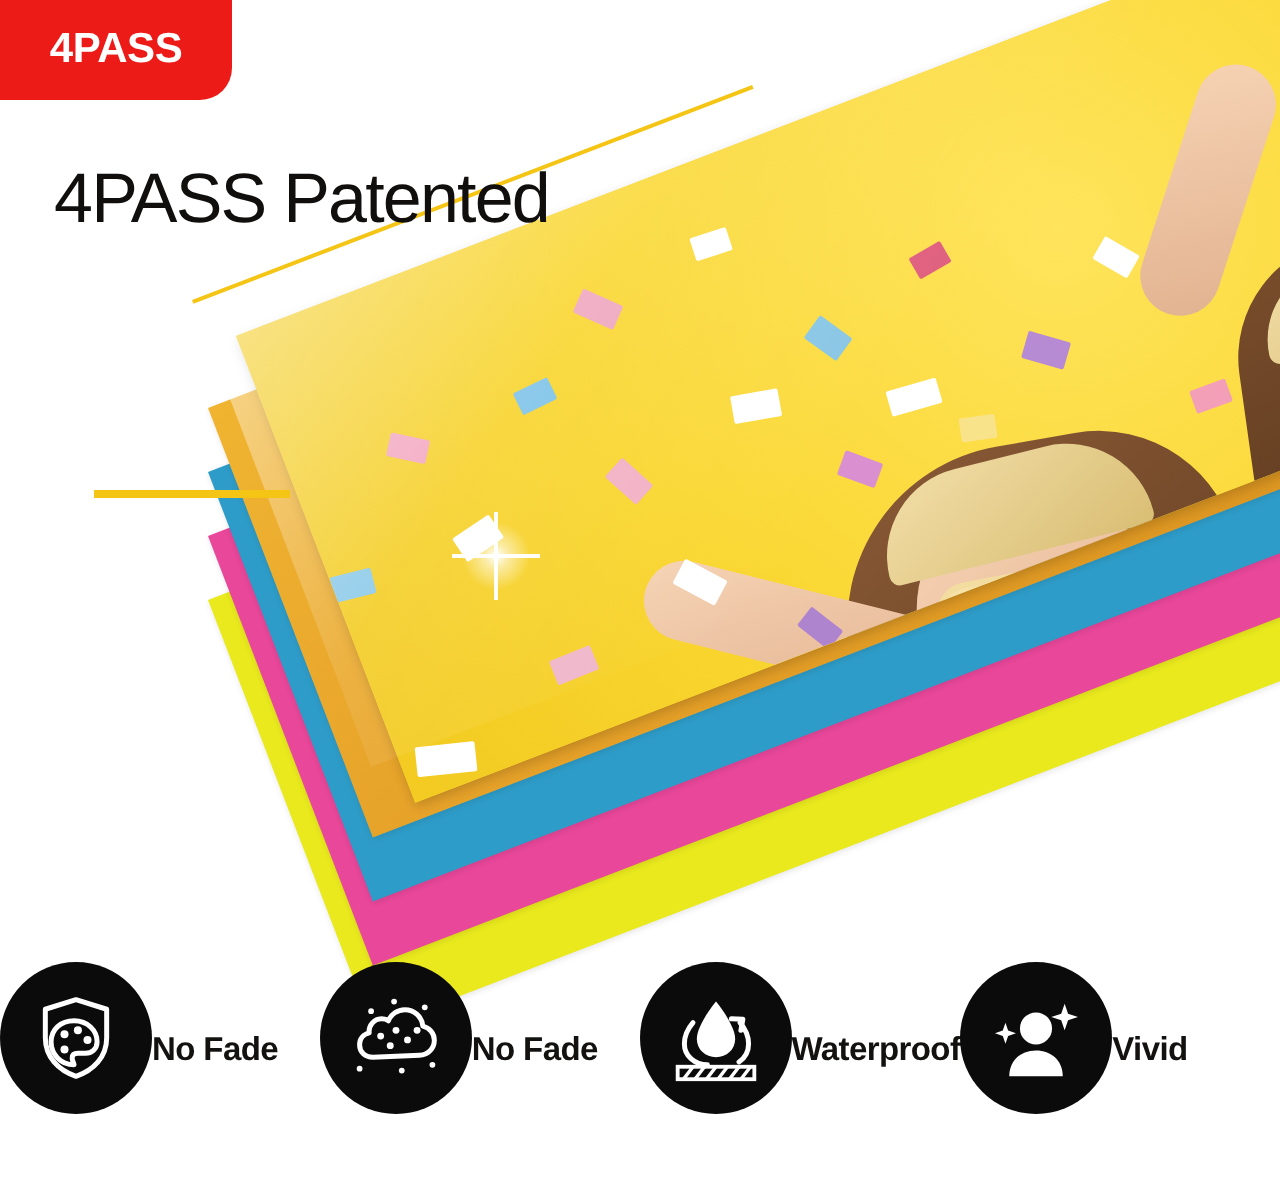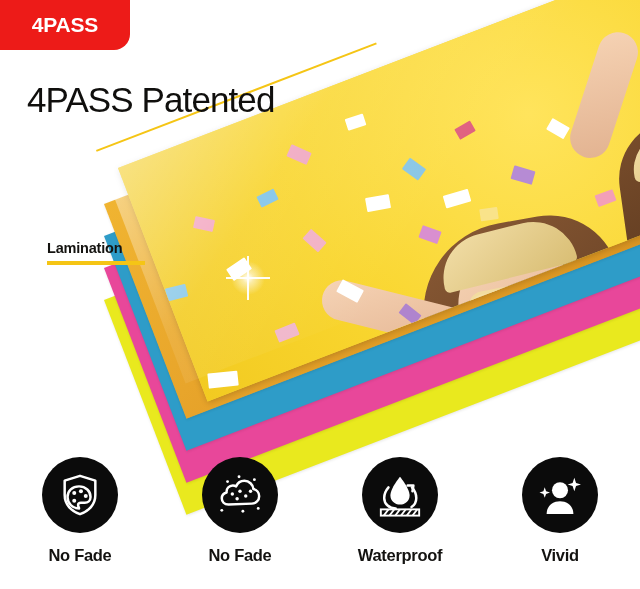--- a/index.html
+++ b/index.html
@@ -16,21 +16,21 @@
     height: 589px;
     overflow: hidden;
     background: #ffffff;
   }
 
   
   .badge {
     position: absolute;
     left: 0;
     top: 0;
-    width: 130px;
+    width: 116px;
     height: 50px;
     background: #ED1B18;
     border-bottom-right-radius: 16px;
     display: flex;
     align-items: center;
     justify-content: center;
     z-index: 40;
   }
   .badge-text {
     color: #ffffff;
@@ -206,21 +206,21 @@
     left: 0;
     bottom: 8px;
     width: 640px;
     height: 124px;
     display: flex;
     z-index: 50;
   }
   .feature {
     flex: 1 1 0;
     display: flex;
-    flex-direction: column;
+    flex-direction: row;
     align-items: center;
   }
   .f-circle {
     width: 76px;
     height: 76px;
     border-radius: 50%;
     background: #0B0B0B;
     display: flex;
     align-items: center;
     justify-content: center;
@@ -308,21 +308,20 @@
 
   <div class="badge">
     <span class="badge-text">4PASS</span>
   </div>
 
   <div class="headline">
     <span>4PASS Patented</span>
   </div>
 
   <div class="callout">
-    <div class="callout-text">Lamination</div>
     <div class="callout-rule"></div>
   </div>
 
   <div class="features">
 
     <div class="feature">
       <div class="f-circle">
         <svg width="46" height="46" viewBox="0 0 48 48">
           <path d="M24 4 L40 9 V24 C40 34 33 41 24 44 C15 41 8 34 8 24 V9 Z" fill="none" stroke="#fff" stroke-width="2.6" stroke-linejoin="round"></path>
           <path d="M23 15 C30 15 35 20 35 26 C35 30 32 32 29 32 L25 32 C23 32 22 33 22 34.5 C22 36 23 37 23 38 C16 38 11 32.5 11 26 C11 19.5 16 15 23 15 Z" fill="none" stroke="#fff" stroke-width="2.6" stroke-linejoin="round"></path>

